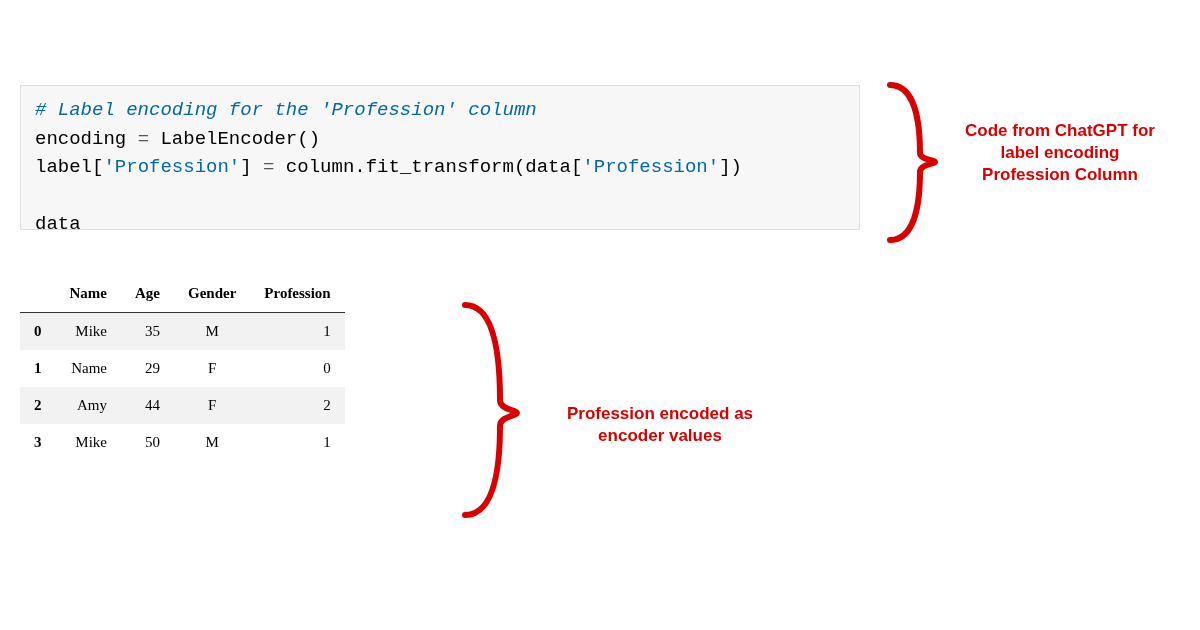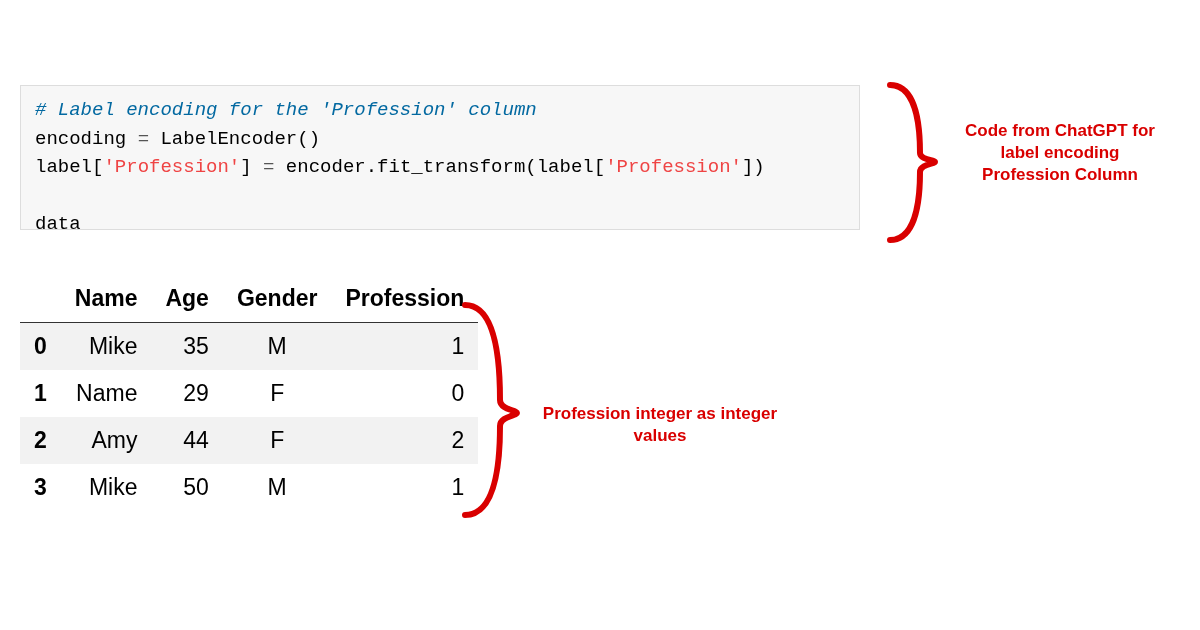--- a/index.html
+++ b/index.html
@@ -22,31 +22,31 @@
       padding: 10px 14px;
       font-family: "Courier New", Courier, monospace;
       font-size: 19px;
       line-height: 1.5;
       white-space: pre;
       color: #000000;
       box-sizing: border-box;
     }
     .comment { color: #0369a1; font-style: italic; }
     .op { color: #555555; }
-    .string { color: #ef4444; }
+    .string { color: #0369a1; }
 
     .table-wrap {
       position: absolute;
       left: 20px;
       top: 275px;
     }
     table.dataframe {
       border-collapse: collapse;
-      font-family: Liberation Sans, sans-serif;
-      font-size: 23px;
+      font-family: Liberation Serif, serif;
+      font-size: 15px;
     }
     table.dataframe th, table.dataframe td {
       padding: 10px 14px;
       text-align: right;
     }
     table.dataframe thead th {
       font-weight: 700;
       border-bottom: 1px solid #333333;
       background: #ffffff;
     }
@@ -98,21 +98,21 @@
       stroke: #d90000;
       stroke-width: 6;
       stroke-linecap: round;
     }
   </style>
 </head>
 <body>
 
 <div class="code-block"><span class="comment"># Label encoding for the 'Profession' column</span>
 <span><span>encoding </span><span class="op">=</span><span> LabelEncoder()</span></span>
-<span><span>label[</span><span class="string">'Profession'</span><span>] </span><span class="op">=</span><span> encoder.fit_transform(label[</span><span class="string">'Profession'</span><span>])</span></span>
+<span><span>label[</span><span class="string">'Profession'</span><span>] </span><span class="op">=</span><span> column.fit_transform(data[</span><span class="string">'Profession'</span><span>])</span></span>
 
 <span>data</span></div>
 
 <svg class="brace" style="left:880px; top:75px;" width="70" height="175">
   <path d="M 10 10 C 40 10, 40 65, 40 78 C 40 85, 55 85, 55 87 C 55 89, 40 89, 40 97 C 40 110, 40 165, 10 165"></path>
 </svg>
 
 <div class="annotation annotation-1">Code from ChatGPT for label encoding Profession Column</div>
 
 <div class="table-wrap">
@@ -156,13 +156,13 @@
         <td>1</td>
       </tr>
     </tbody>
   </table>
 </div>
 
 <svg class="brace" style="left:455px; top:295px;" width="80" height="230">
   <path d="M 10 10 C 45 10, 45 85, 45 105 C 45 115, 62 115, 62 118 C 62 121, 45 121, 45 131 C 45 150, 45 220, 10 220"></path>
 </svg>
 
-<div class="annotation annotation-2">Profession integer as integer values</div>
+<div class="annotation annotation-2">Profession encoded as encoder values</div>
 
 </body></html>

